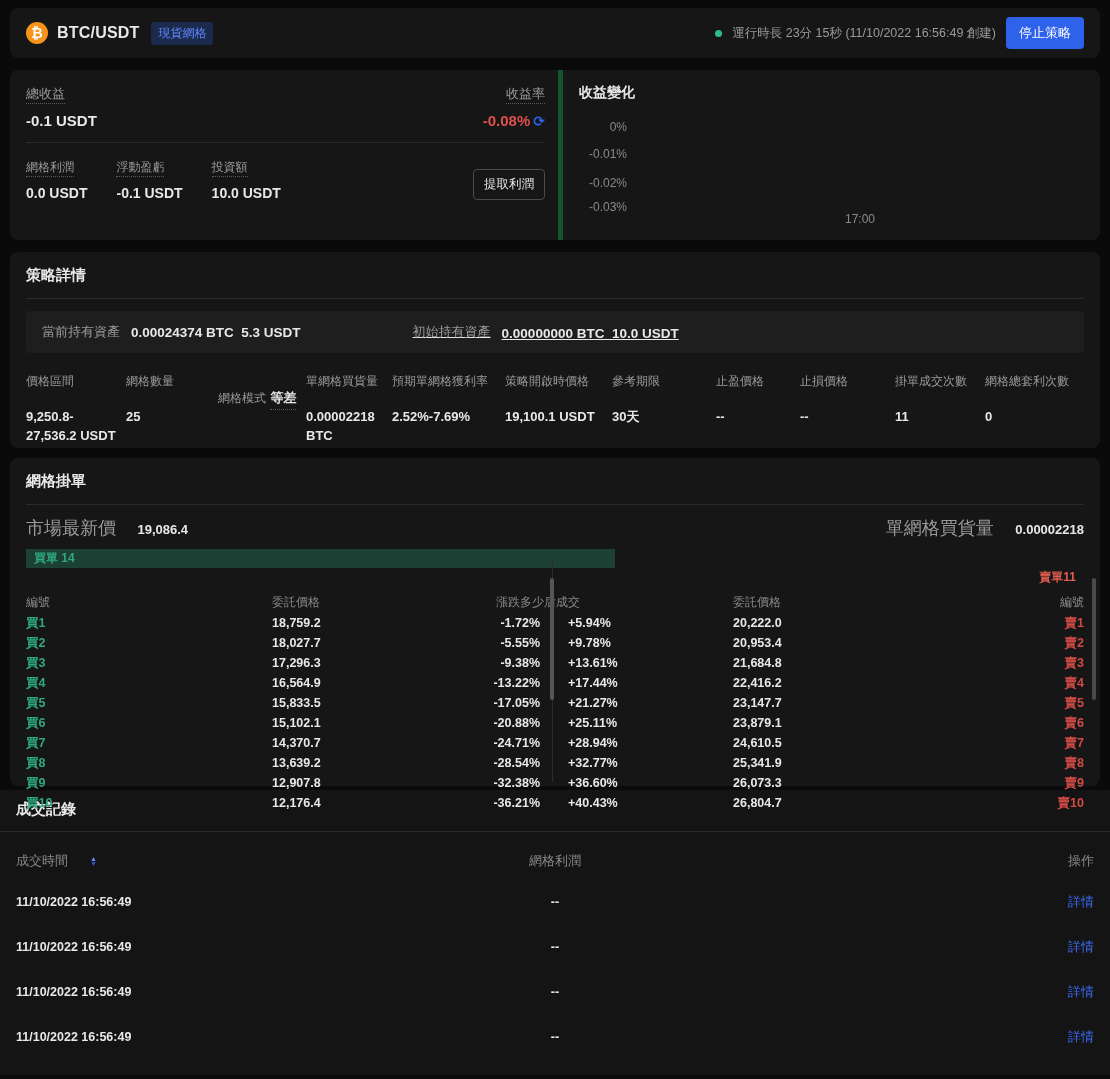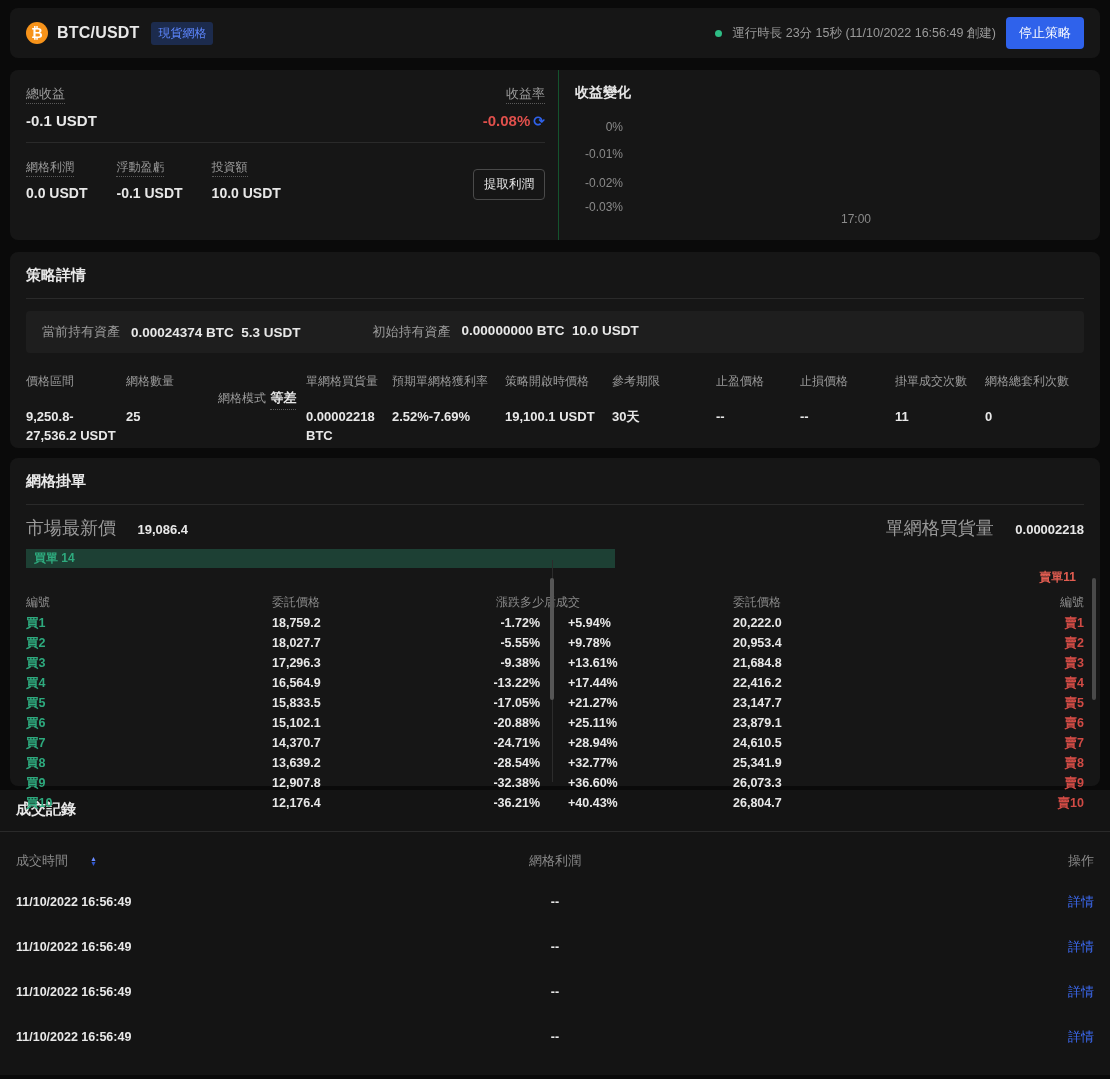--- a/index.html
+++ b/index.html
@@ -31,34 +31,34 @@
   .t-right { text-align:right; }
   .red { color:#e0504c; }
   .refresh-ico { color:#2f62eb; font-weight:700; font-size:14px; margin-left:3px; cursor:pointer; }
   .sum-divider { border:none; border-top:1px solid #2a2a2a; margin:13px 0 0 0; }
   .sum-row2 { display:flex; margin-top:14px; align-items:flex-start; }
   .stat-sm { margin-right:29px; }
   .stat-sm .lab { font-size:12px; }
   .stat-sm .v { font-size:14px; font-weight:700; margin-top:9px; }
   .btn-ghost { margin-left:auto; margin-top:12px; background:transparent; color:#e8e8e8;
     border:1px solid #4a4a4a; border-radius:4px; font-size:12.5px; padding:6px 10px; cursor:pointer; }
-  .sum-chart { flex:1; border-left:1px solid #14532d; position:relative; padding:14px 16px; }
+  .sum-chart { flex:1; border-left:5px solid #14532d; position:relative; padding:14px 16px; }
   .chart-title { font-size:14px; font-weight:700; }
   .ytick { position:absolute; left:0; width:64px; text-align:right; font-size:12px; color:#8a8a8a; }
   .xtick { position:absolute; font-size:12px; color:#8a8a8a; }
 
   
   .card-strategy { margin-top:12px; height:196px; padding:14px 16px; }
   .panel-title { font-size:15px; font-weight:700; }
   .panel-divider { border:none; border-top:1px solid #2a2a2a; margin-top:13px; }
   .assets-row { margin-top:12px; height:42px; background:#1e1e1e; border-radius:4px;
     display:flex; align-items:center; padding:0 16px; font-size:13px; }
   .assets-row .lab { margin-right:11px; }
   .assets-row .v { font-weight:700; font-size:13.5px; white-space:pre; }
-  .assets-pair2 { margin-left:72px; display:flex; align-items:flex-start; }
+  .assets-pair2 { margin-left:112px; display:flex; align-items:flex-end;text-decoration:underline; }
   .stats-row { display:flex; margin-top:18px; }
   .stat { padding-right:6px; }
   .stat .lab { font-size:12px; }
   .stat .stat-value { margin-top:17px; font-size:13px; font-weight:700; line-height:19px; }
   .stat:nth-child(1){width:100px;} .stat:nth-child(2){width:92px;} .stat:nth-child(3){width:88px;}
   .stat:nth-child(4){width:86px;} .stat:nth-child(5){width:113px;} .stat:nth-child(6){width:107px;}
   .stat:nth-child(7){width:104px;} .stat:nth-child(8){width:84px;} .stat:nth-child(9){width:95px;}
   .stat:nth-child(10){width:90px;} .stat:nth-child(11){flex:1;}
   .stat .stat-value.u-dot { display:inline-block; }
 

